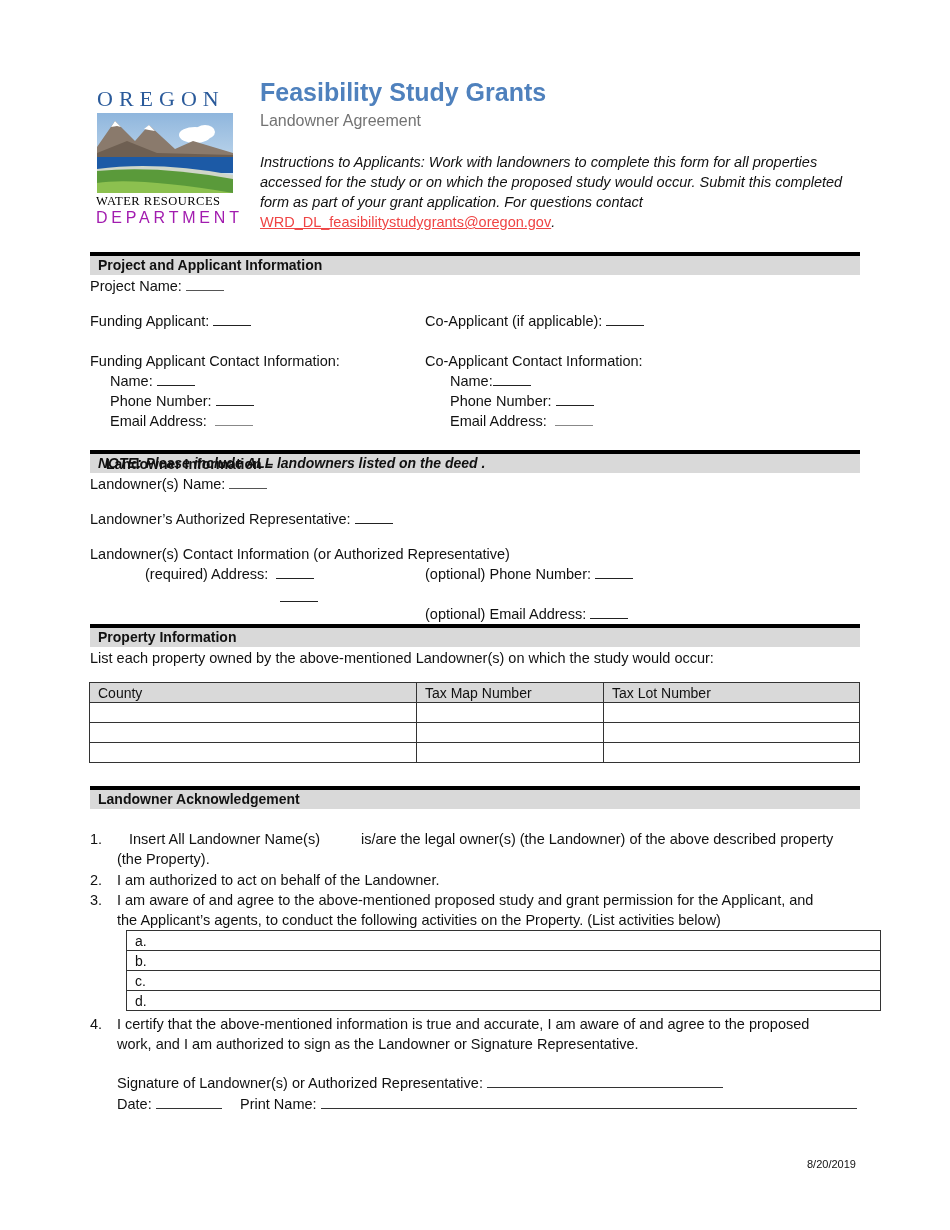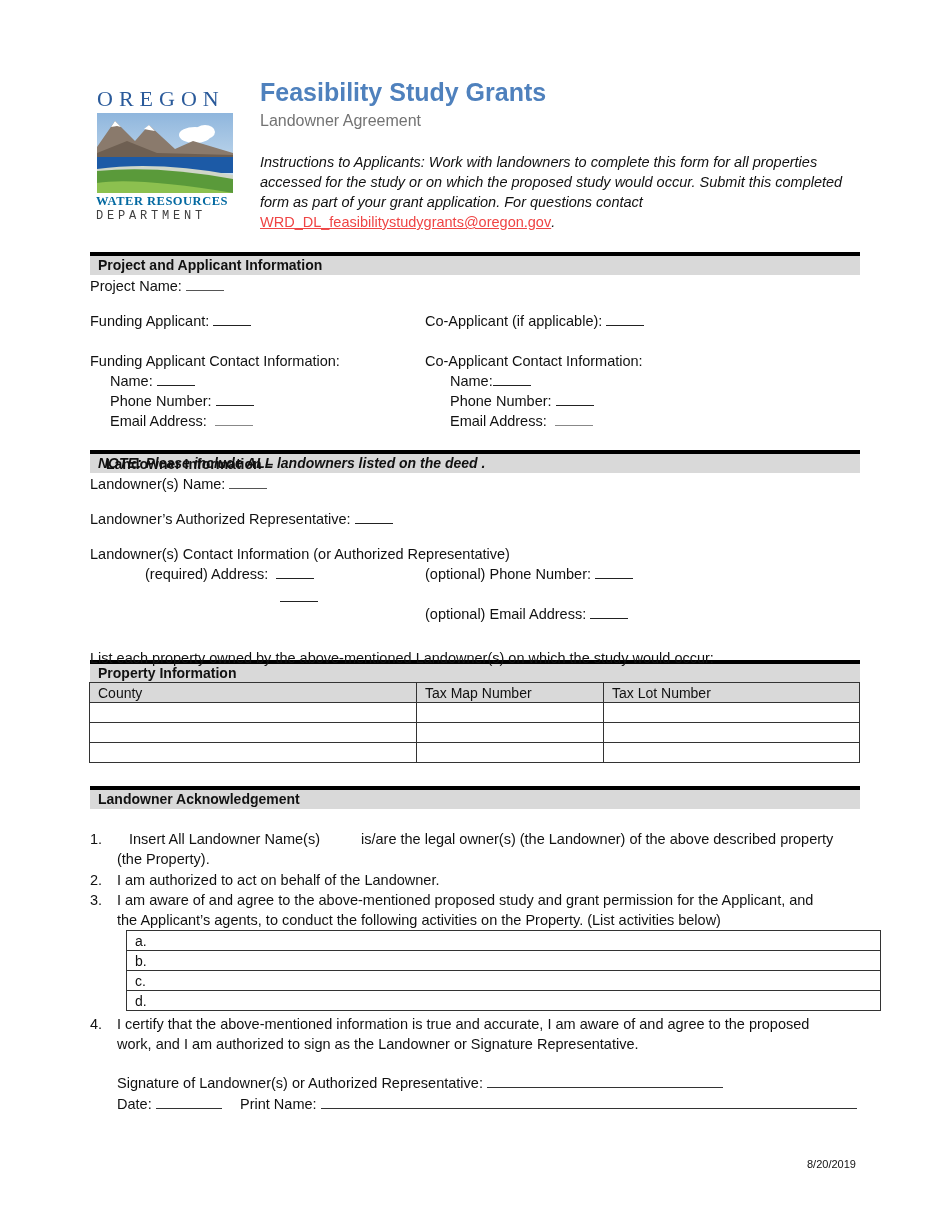--- a/index.html
+++ b/index.html
@@ -7,22 +7,22 @@
   .abs { position:absolute; }
   .body-text { font-size:14.5px; line-height:20px; white-space:nowrap; }
   .blank { display:inline-block; border-bottom:1.5px solid #222; width:38px; height:14px; vertical-align:baseline; margin-left:4px; }
   .blank.gray { border-bottom-color:#888; }
   .blank.thin { border-bottom-width:1px; border-bottom-color:#555; }
   .section-bar { position:absolute; left:90px; width:770px; border-top:4px solid #000; background:#d9d9d9; height:19px; }
   .section-bar span { position:absolute; left:8px; top:1px; font-weight:bold; font-size:14px; }
   .section-bar em { font-style:italic; }
   
   .logo-oregon { font-family:"Liberation Serif", serif; color:#2a5a9a; font-size:22px; letter-spacing:6px; font-weight:normal; }
-  .logo-wrd { font-family:"Liberation Serif", serif; color:#0369a1; font-size:12.5px; letter-spacing:0.5px;font-weight:bold; }
-  .logo-dept { font-family:Liberation Mono, monospace; color:#404040; font-size:12px; letter-spacing:3.8px; }
+  .logo-wrd { font-family:"Liberation Serif", serif; color:#000000; font-size:12.5px; letter-spacing:0.5px; }
+  .logo-dept { font-family:Liberation Sans, sans-serif; color:#a21caf; font-size:16px; letter-spacing:3.8px; }
   .title1 { color:#4f81bd; font-weight:bold; font-size:25px; }
   .title2 { color:#737373; font-weight:normal; font-size:16px; }
   .instr { font-style:italic; font-size:14.5px; line-height:20px; width:610px; }
   .instr a { color:#ef4444; text-decoration:underline; font-style:normal; }
   table.prop { position:absolute; left:89px; top:682px; width:771px; border-collapse:collapse; font-size:14px; }
   table.prop th, table.prop td { border:1px solid #333; height:19px; padding:0 8px; text-align:left; font-weight:normal; }
   table.prop th { background:#d9d9d9; }
   table.acts { position:absolute; left:126px; top:930px; width:755px; border-collapse:collapse; font-size:14px; }
   table.acts td { border:1px solid #333; height:19px; padding:0 8px; }
   .sigline { display:inline-block; border-bottom:1px solid #333; vertical-align:baseline; height:14px; }
@@ -111,21 +111,21 @@
   <span>(required) Address:</span><span class="blank" style="margin-left:8px;"></span>
 </div>
 <div class="abs" style="left:280px; top:584px; width:38px; height:17px; border-bottom:1.5px solid #222;"></div>
 <div class="abs body-text" style="left:425px; top:564px;">
   <span>(optional) Phone Number:</span><span class="blank"></span>
 </div>
 <div class="abs body-text" style="left:425px; top:604px;">
   <span>(optional) Email Address:</span><span class="blank"></span>
 </div>
 
-<div class="section-bar" style="top:624px;margin-top:36px;">
+<div class="section-bar" style="top:624px;">
   <span>Property Information</span>
 </div>
 <div class="abs body-text" style="left:90px; top:648px;">List each property owned by the above-mentioned Landowner(s) on which the study would occur:</div>
 
 <table class="prop">
   <thead>
     <tr>
       <th style="width:310px;">County</th>
       <th style="width:170px;">Tax Map Number</th>
       <th>Tax Lot Number</th>

